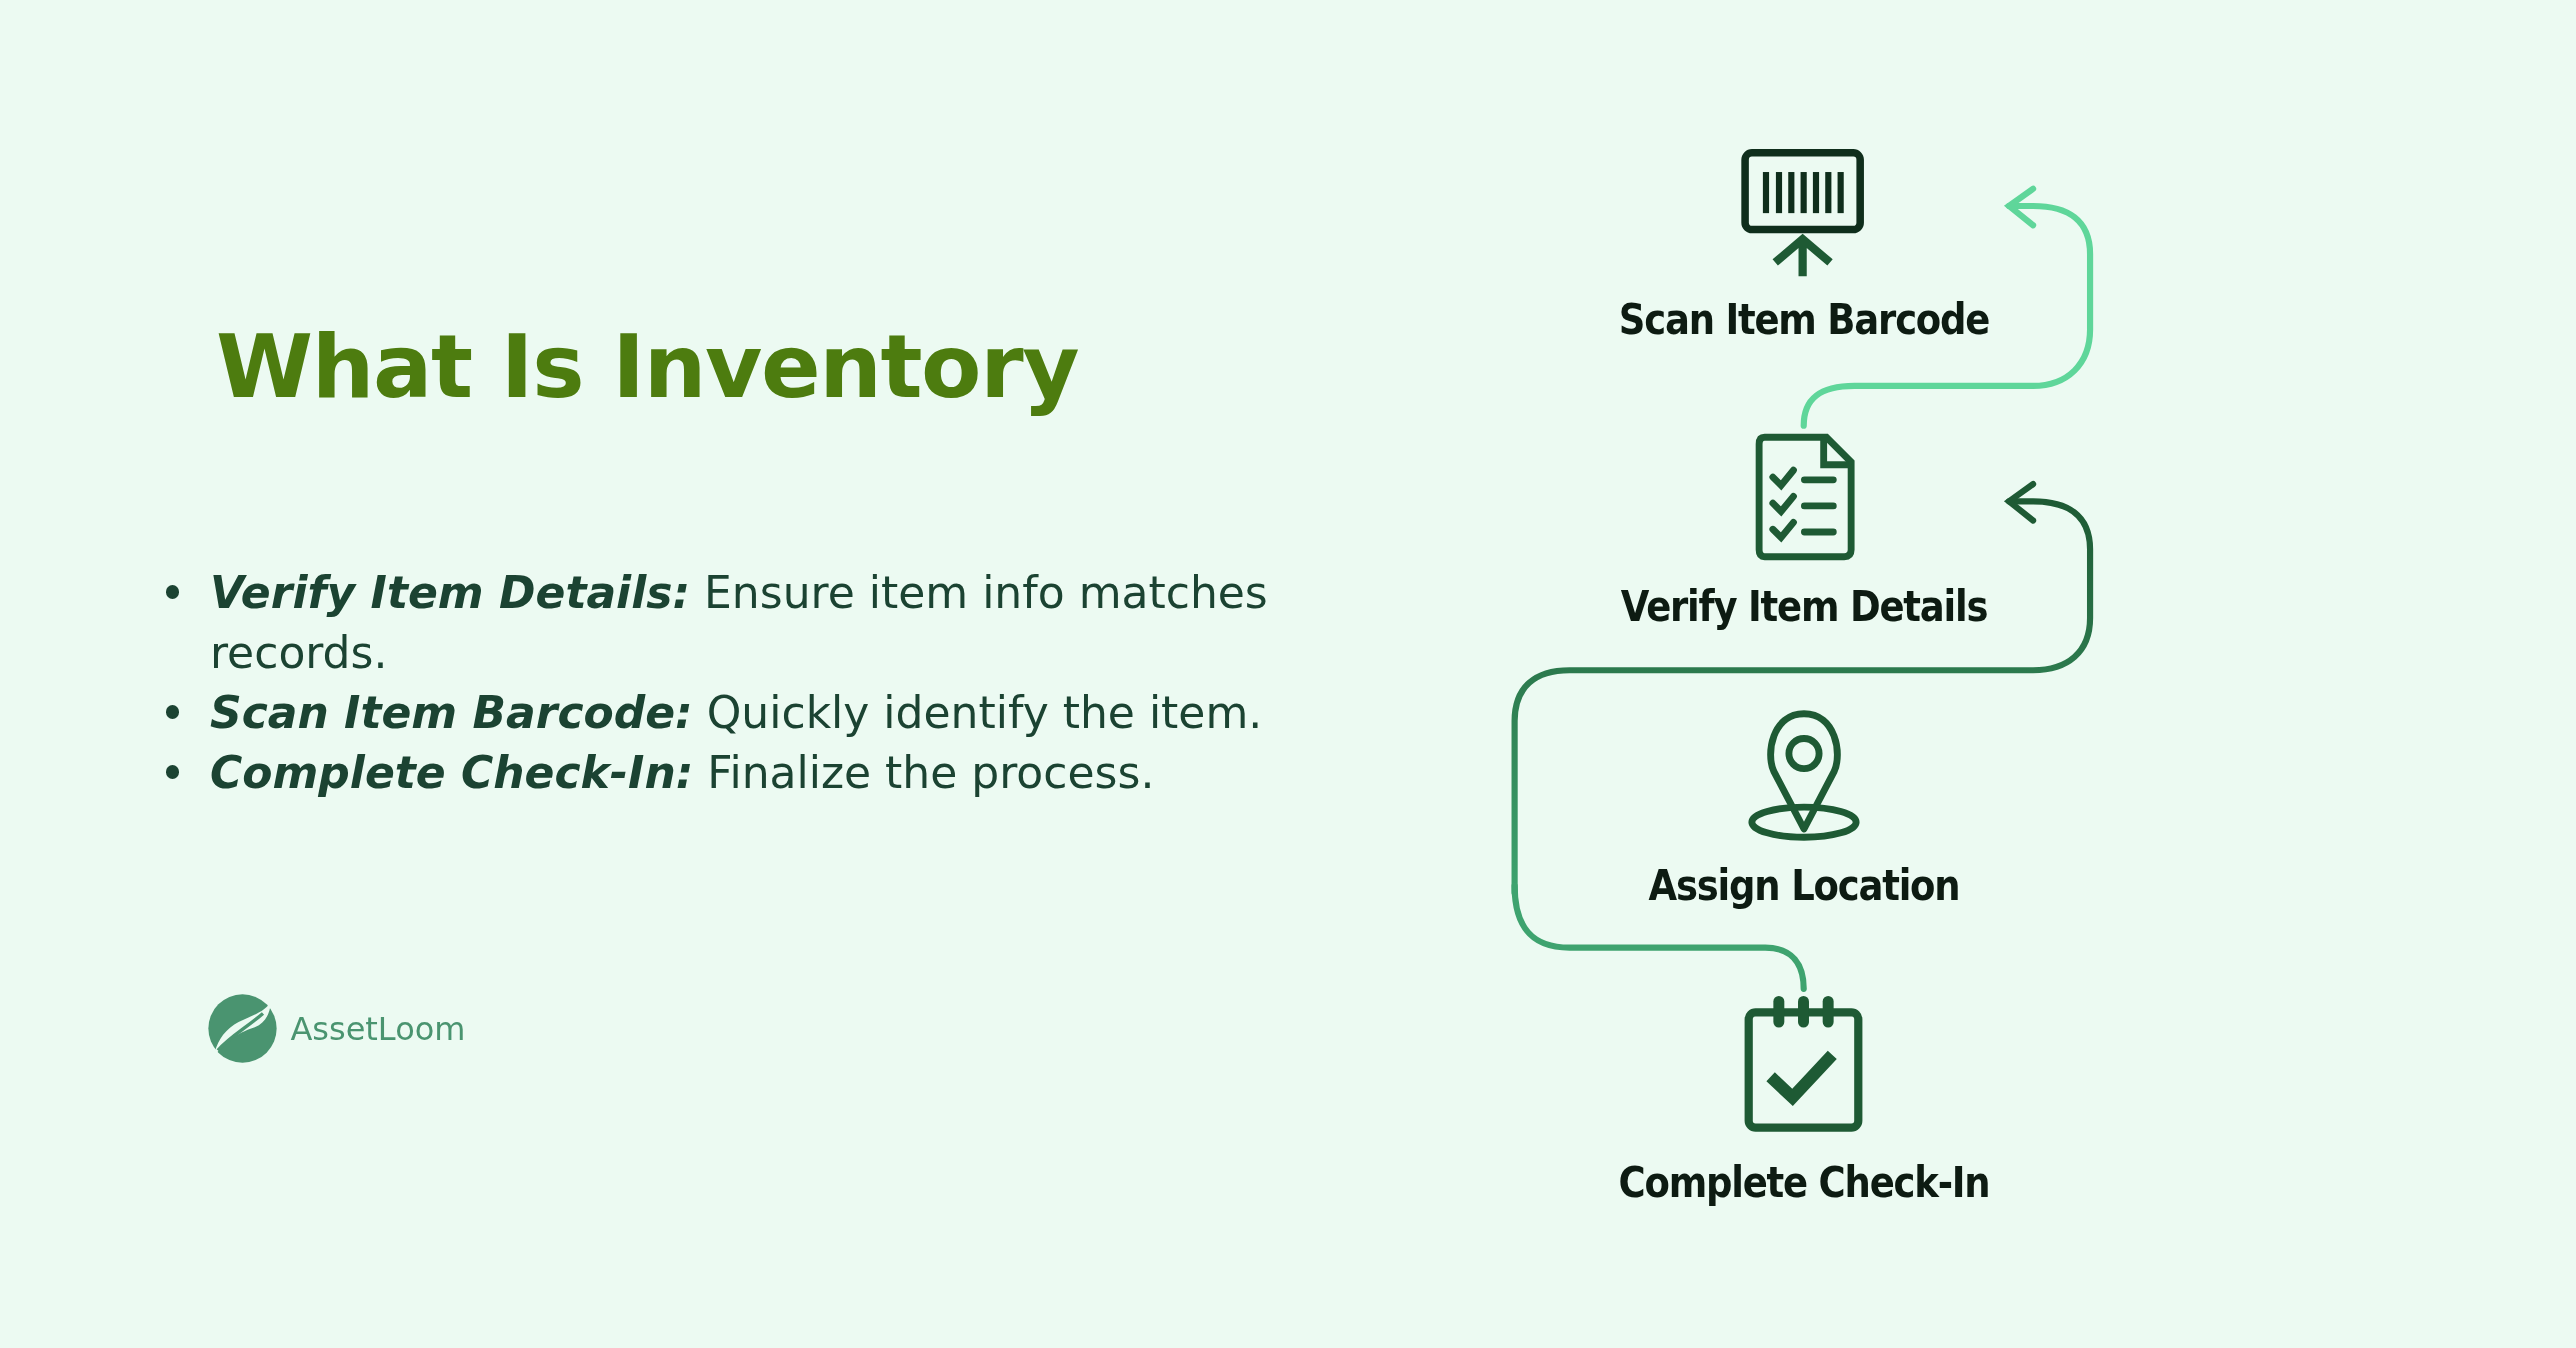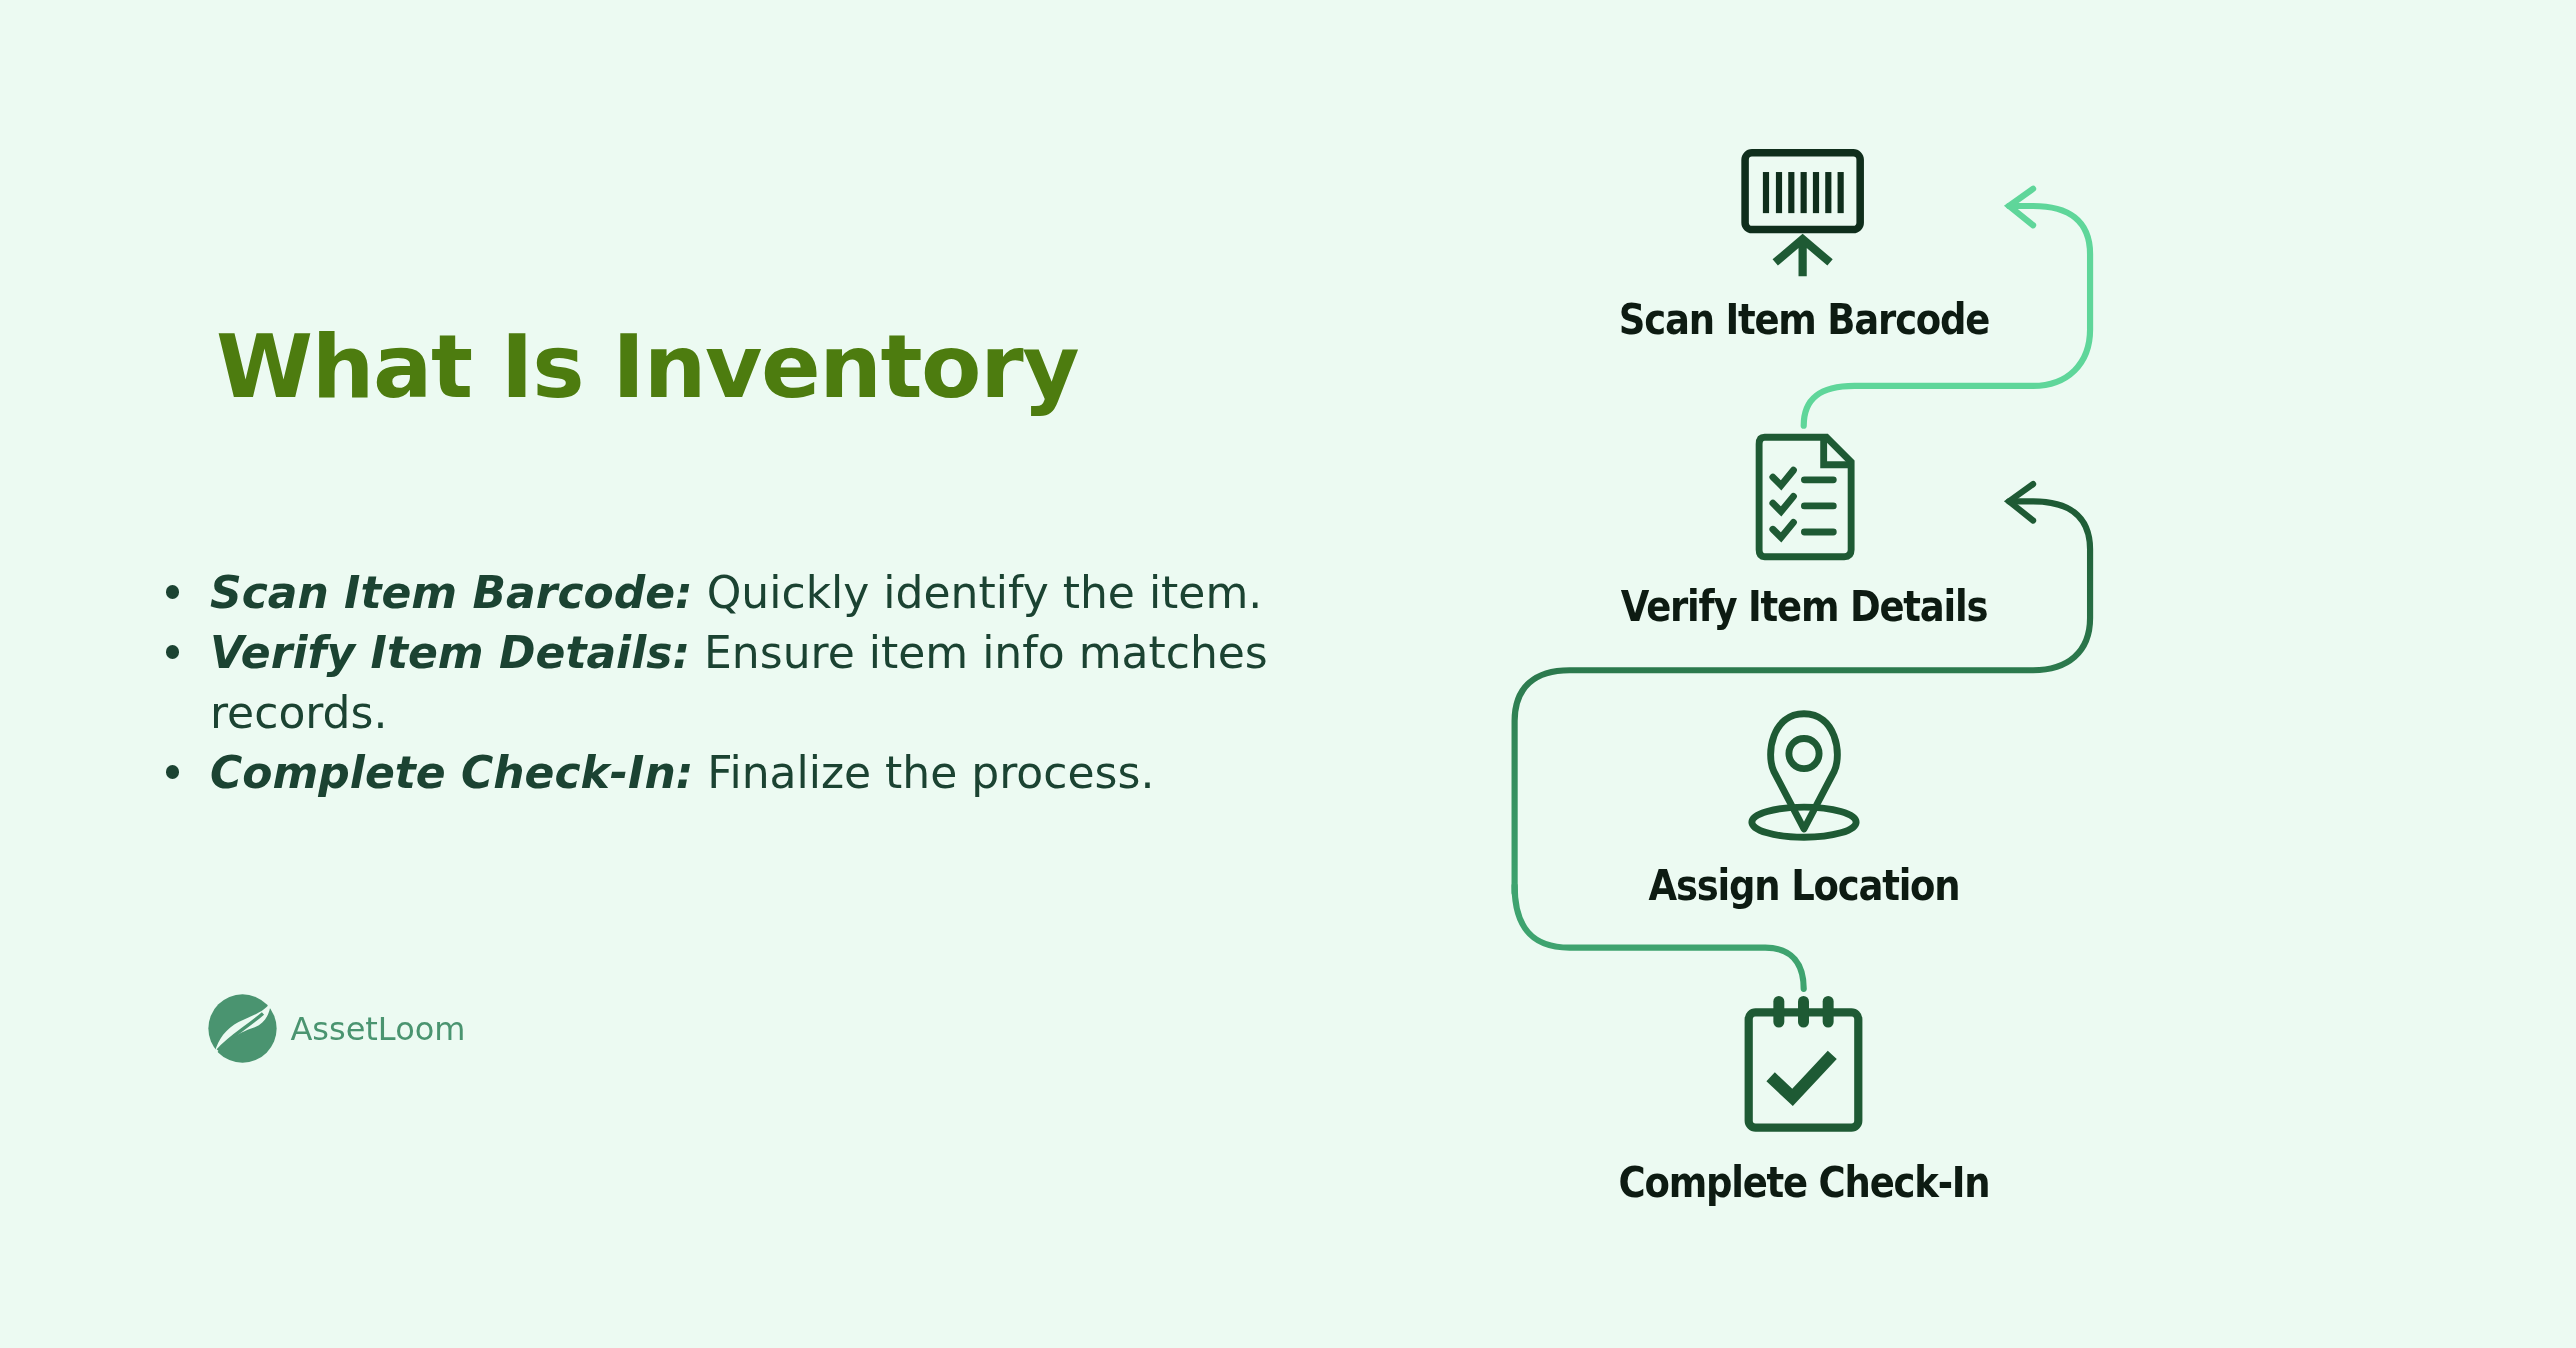--- a/index.html
+++ b/index.html
@@ -50,25 +50,25 @@
 </head>
 <body>
 
 <h1 class="title">
   <span>What Is Inventory</span>
 </h1>
 
 <ul class="bullets">
   <li>
     <span class="dot"></span>
-    <b>Scan Item Barcode:</b><span class="desc"> Quickly identify the item.</span>
+    <b>Verify Item Details:</b><span class="desc"> Ensure item info matches records.</span>
   </li>
   <li>
     <span class="dot"></span>
-    <b>Verify Item Details:</b><span class="desc"> Ensure item info matches records.</span>
+    <b>Scan Item Barcode:</b><span class="desc"> Quickly identify the item.</span>
   </li>
   <li>
     <span class="dot"></span>
     <b>Complete Check-In:</b><span class="desc"> Finalize the process.</span>
   </li>
 </ul>
 
 <div class="logo">
   <svg width="71" height="71" viewBox="0 0 104 104">
     <circle cx="52" cy="52" r="50" fill="#4a9470"></circle>

